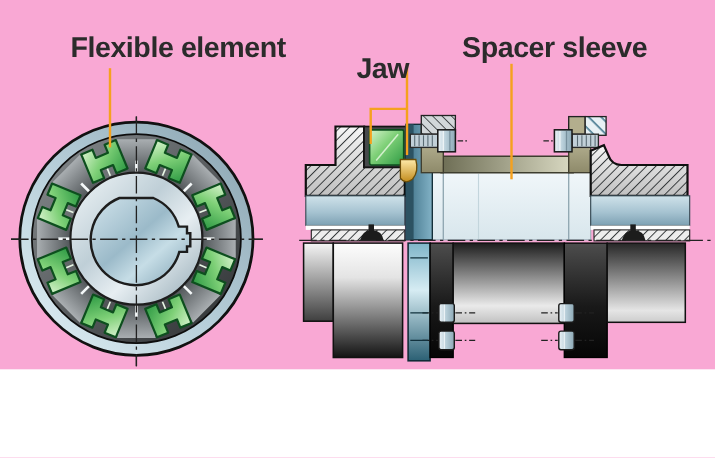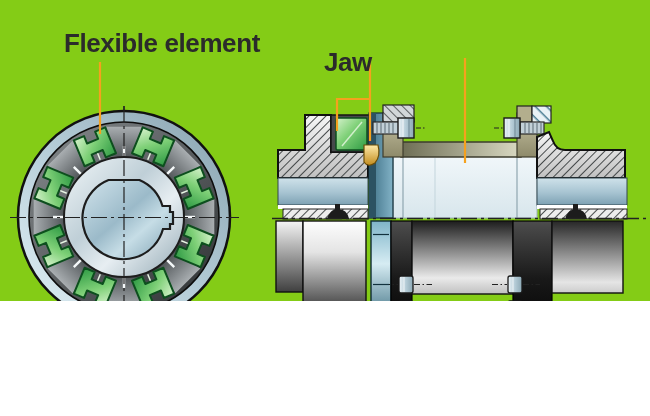--- a/index.html
+++ b/index.html
@@ -1,16 +1,16 @@
 <!DOCTYPE html>
 <html><head>
 <meta charset="utf-8">
 <style>
   html,body{margin:0;padding:0;background:#fff;}
-  #stage{position:relative;width:650px;height:301px;background:#84cc16;overflow:hidden;
+  #stage{position:relative;width:650px;height:336px;background:#f9a8d4;overflow:hidden;
          font-family:"Liberation Sans",sans-serif;}
   .lbl{position:absolute;font-size:26px;font-weight:600;color:#2b2b2b;
        letter-spacing:-0.4px;white-space:nowrap;}
   svg{position:absolute;left:0;top:0;}
 </style>
 </head>
 <body>
 
 <div id="stage">
 
@@ -371,14 +371,15 @@
   <g stroke="#F5A11E" stroke-width="2.2" fill="none">
     <line x1="100" y1="62" x2="100" y2="134"></line>
     <line x1="370" y1="58" x2="370" y2="141"></line>
     <polyline points="337,131 337,99 370,99"></polyline>
     <line x1="465" y1="58" x2="465" y2="163"></line>
   </g>
 </svg>
 
 <div class="lbl" style="left:64px;top:28px;">Flexible element</div>
 <div class="lbl" style="left:324px;top:28px;margin-top:19px;">Jaw</div>
+<div class="lbl" style="left:420px;top:28px;">Spacer sleeve</div>
 
 </div>
 
 </body></html>

